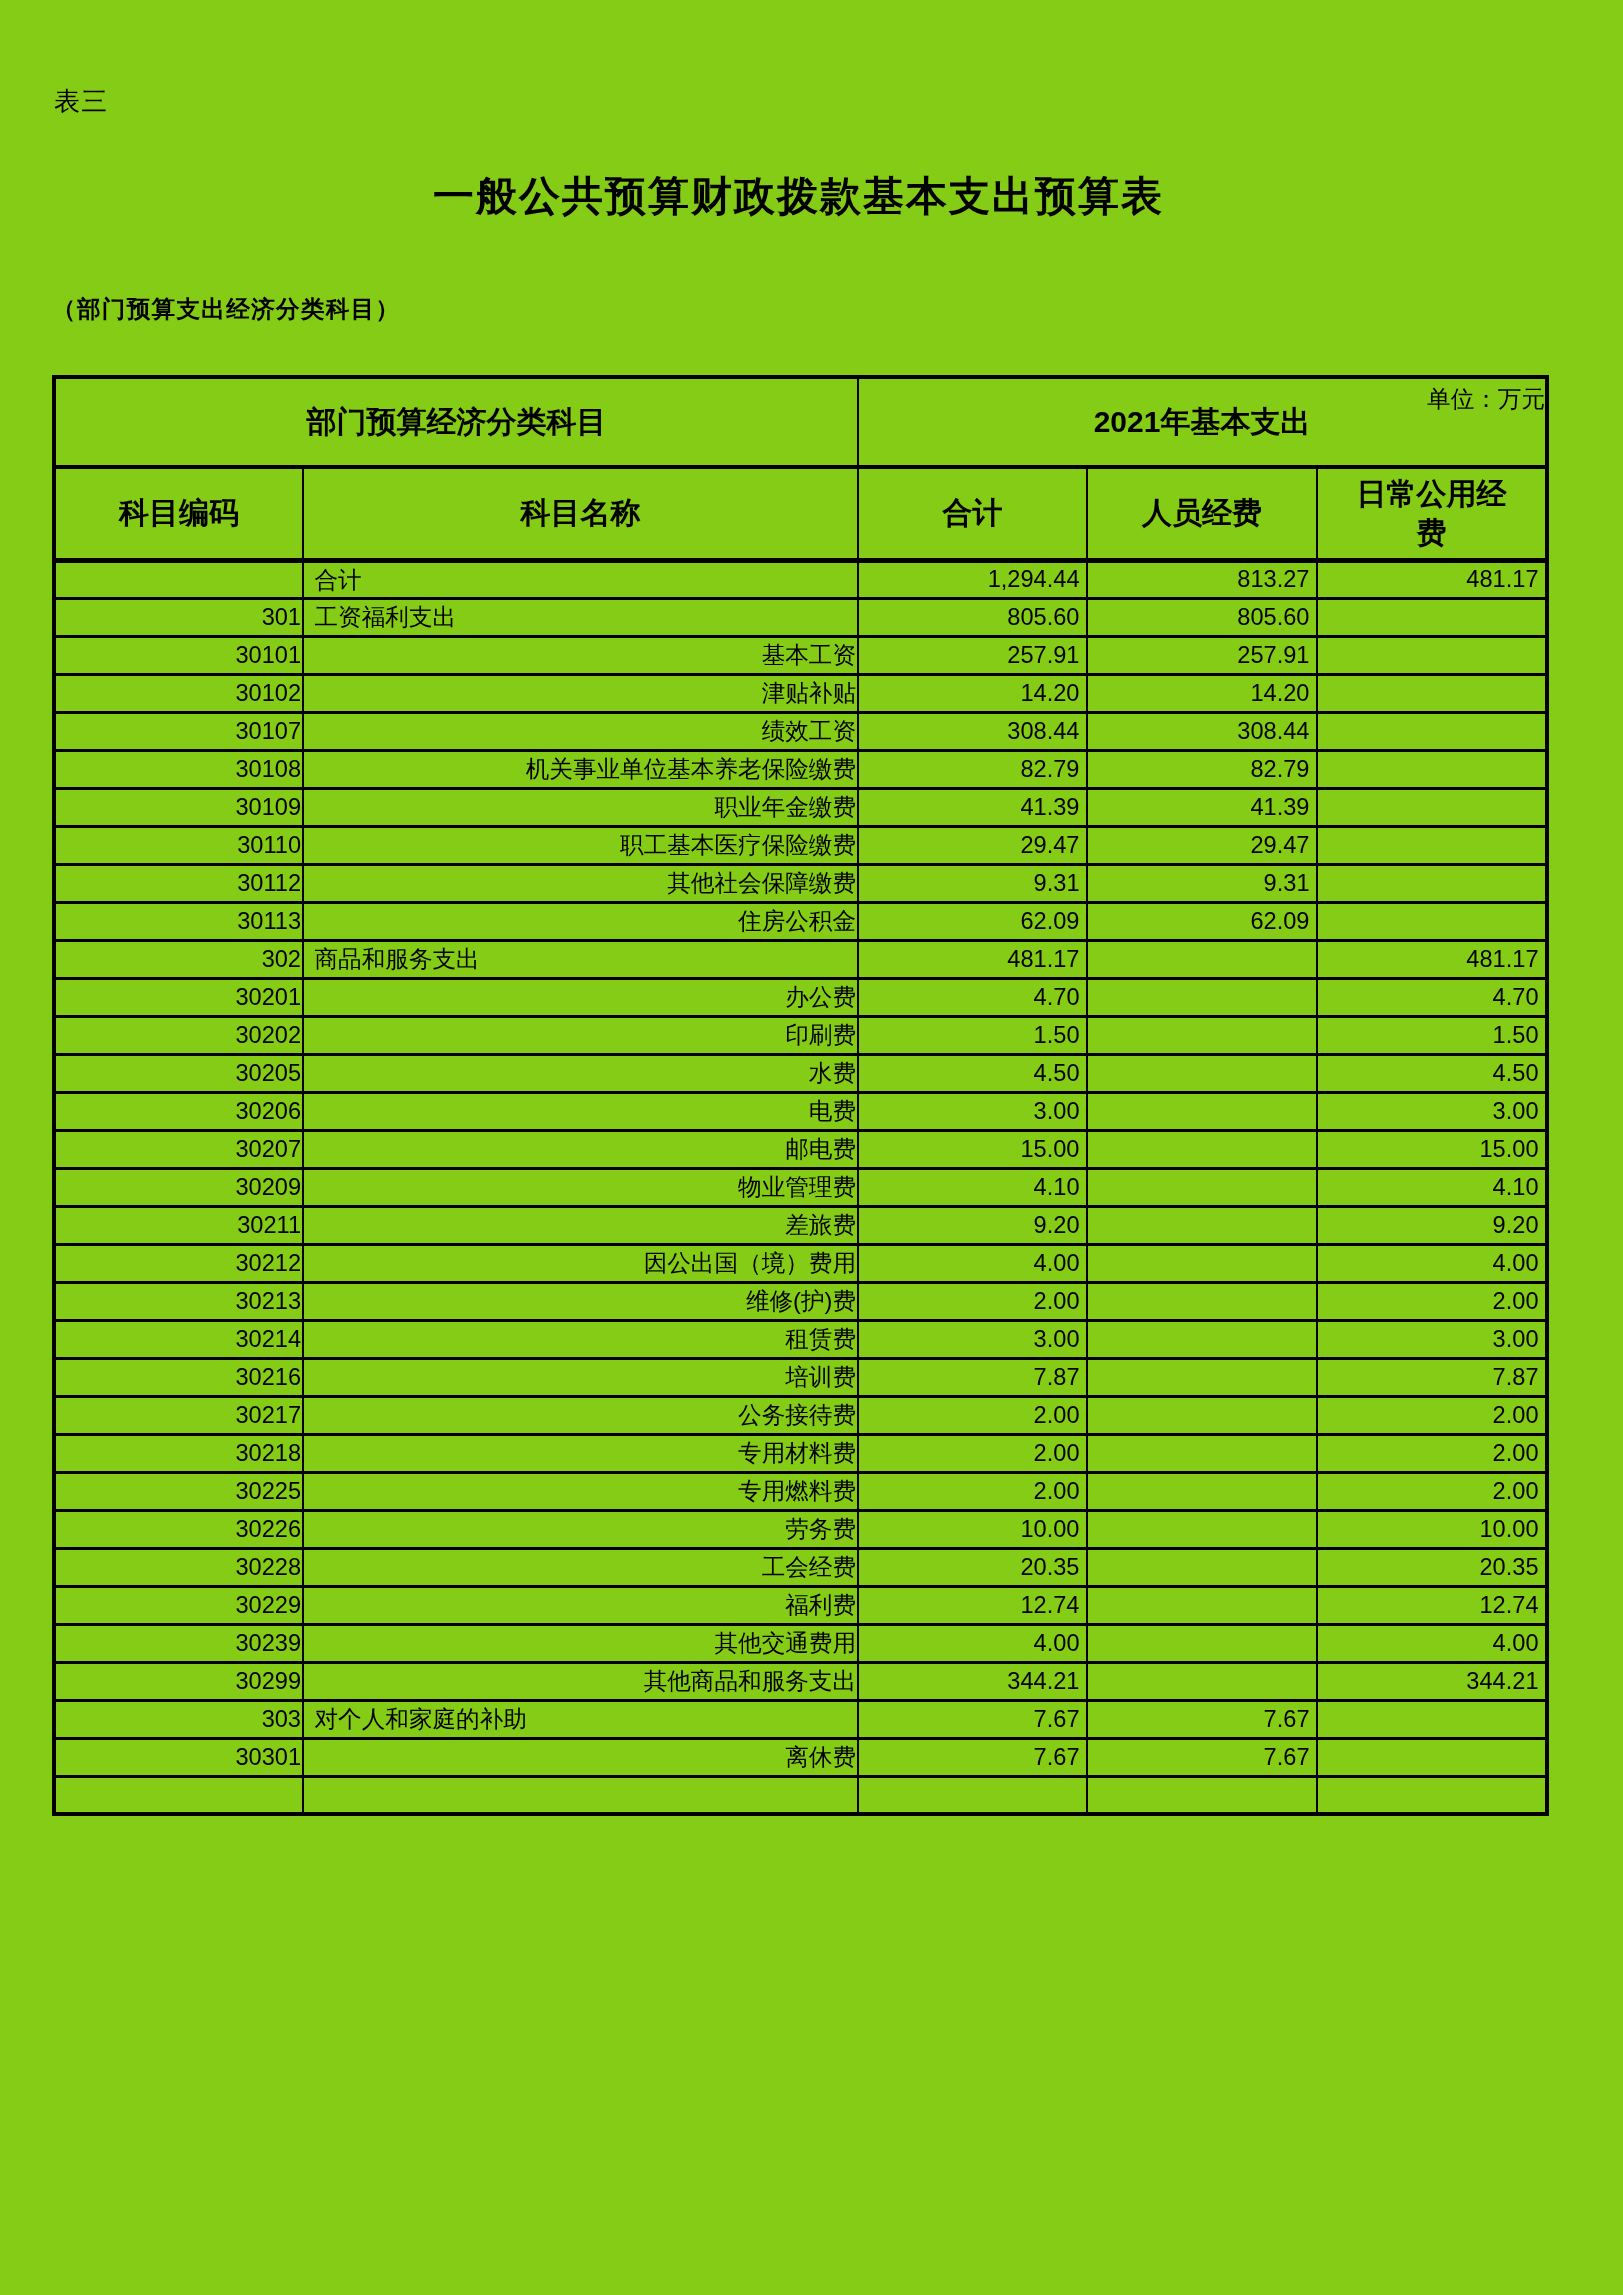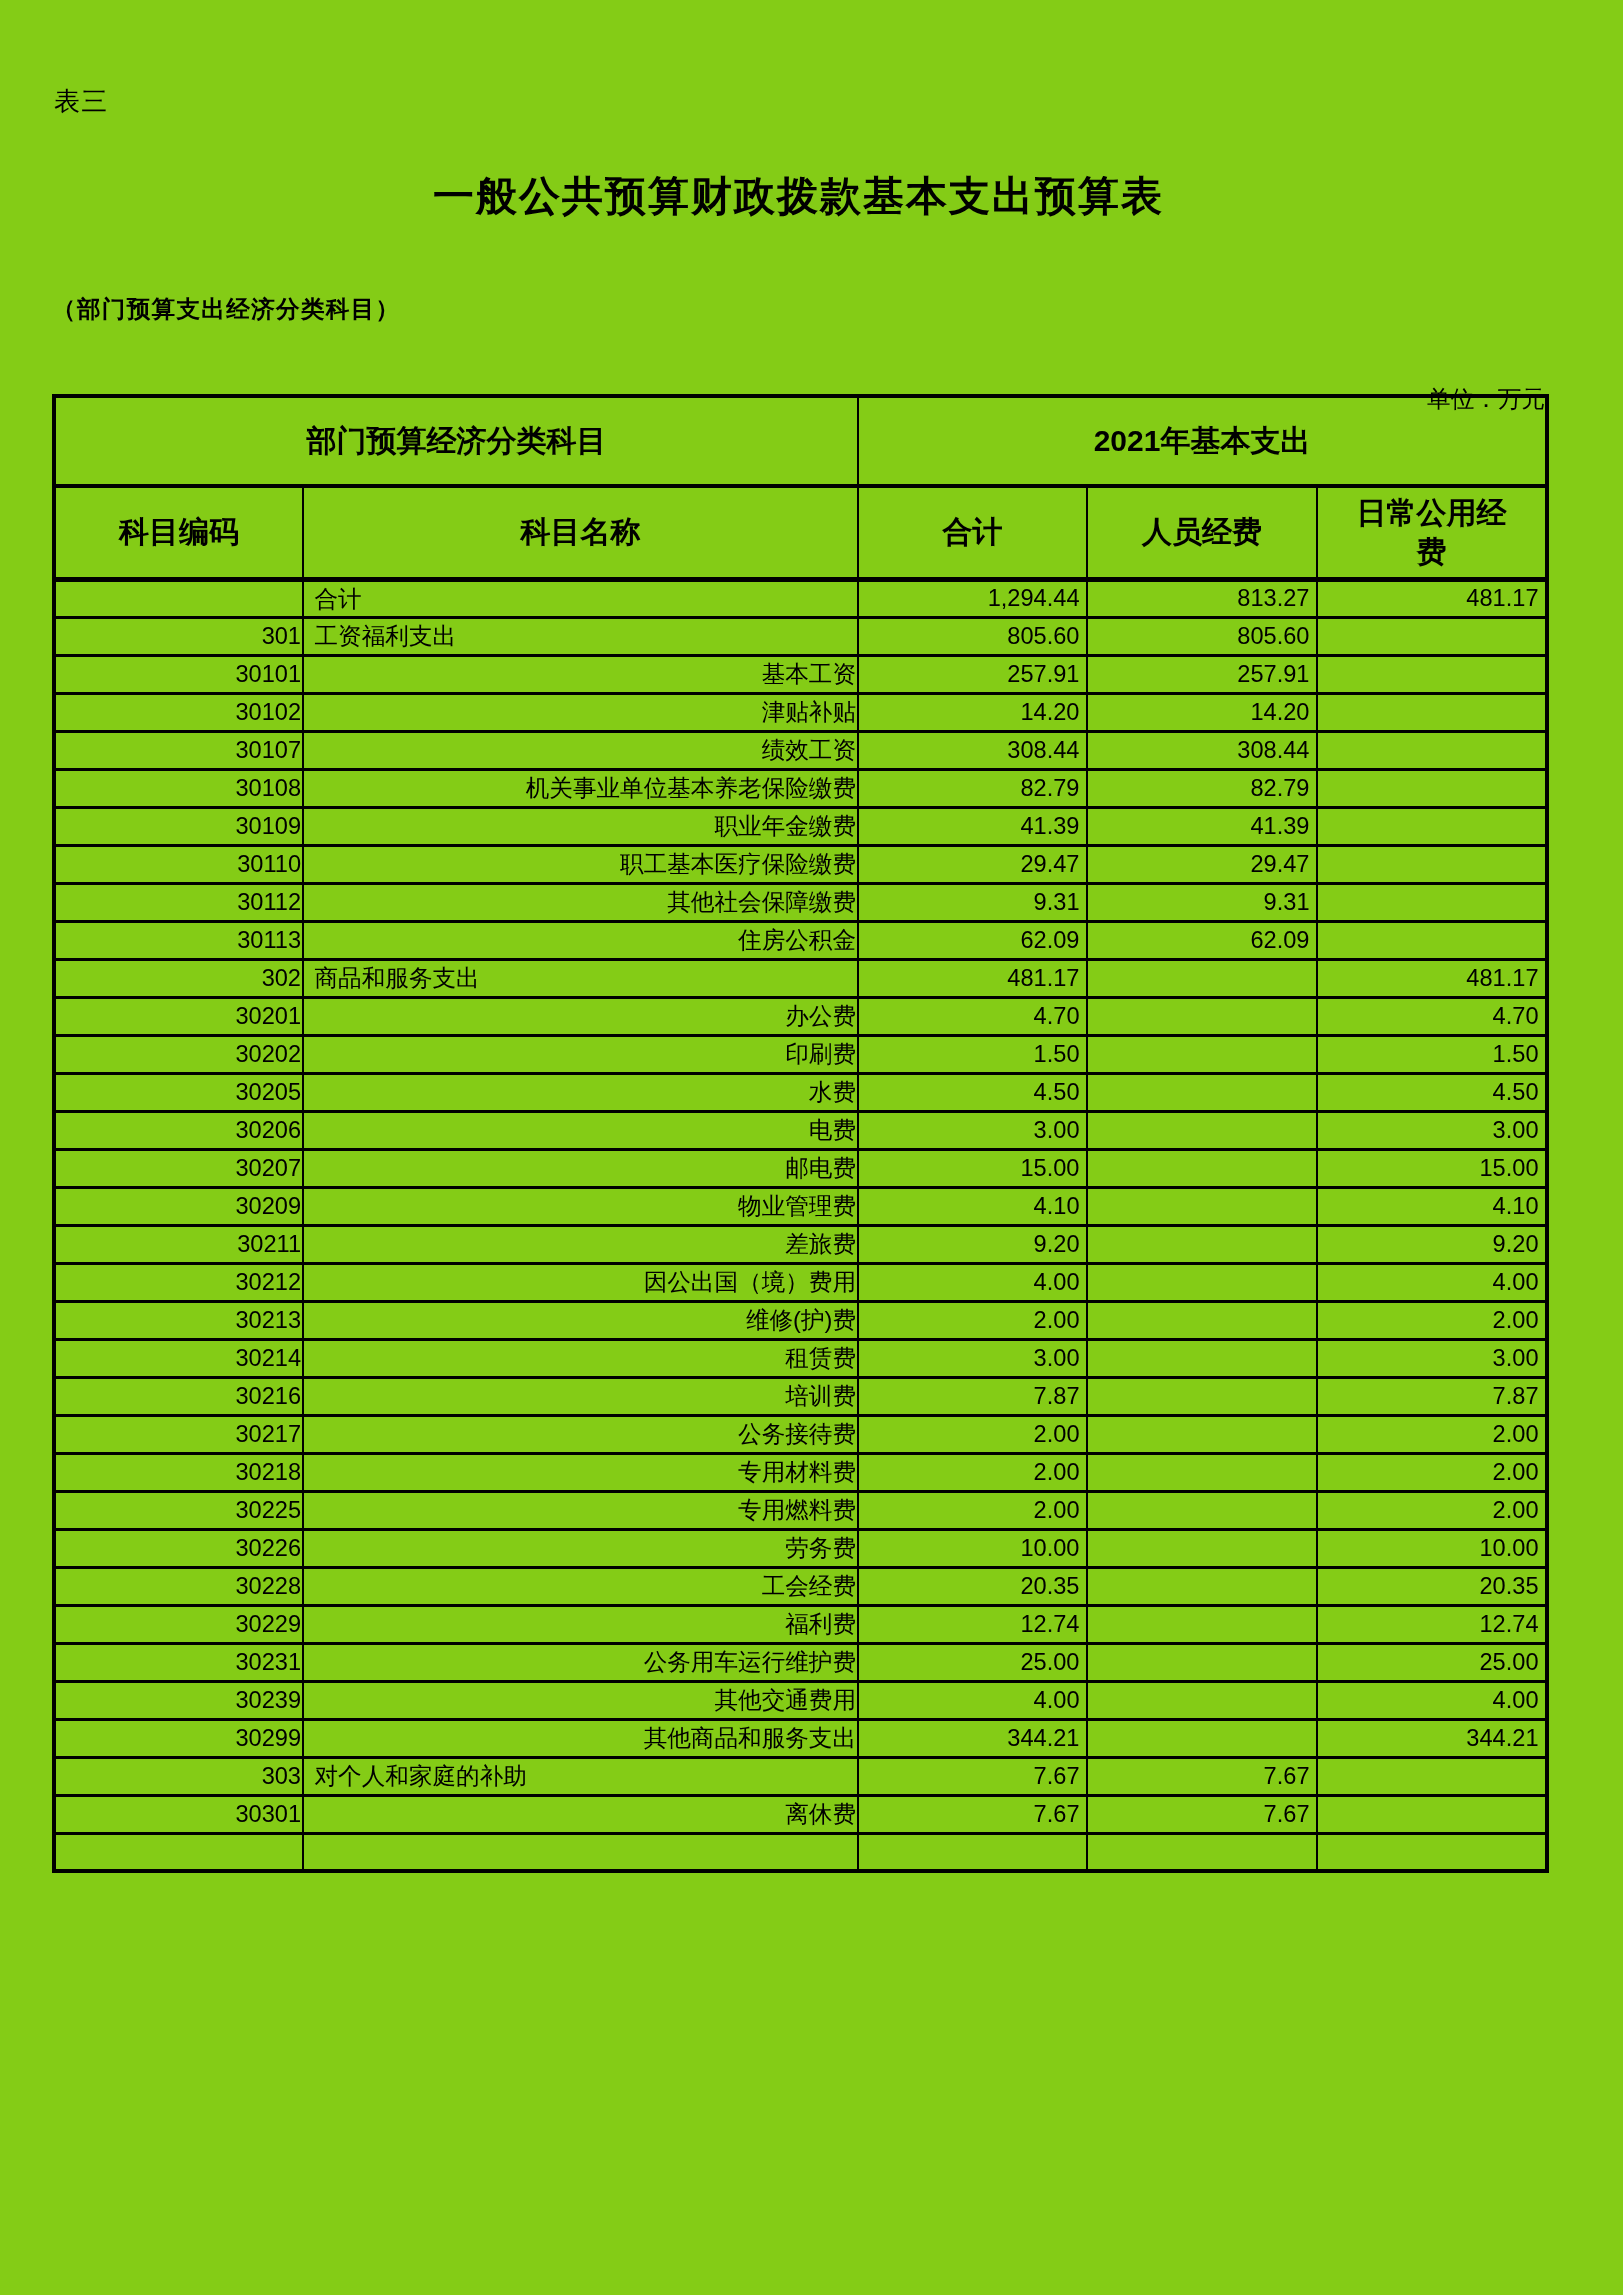--- a/index.html
+++ b/index.html
@@ -47,21 +47,21 @@
     left: 52px;
     width: 1493px;
     top: 345px;
     text-align: right;
     font-size: 23.6px;
     margin-top: 38px;
   }
   table.budget {
     position: absolute;
     left: 52px;
-    top: 394px;
+    top: 375px;
     width: 1493px;
     border-collapse: collapse;
     table-layout: fixed;
     border: 4.6px solid #000;
   }
   table.budget th, table.budget td {
     border: 2px solid #000;
     border-top-width: 3.9px;
     border-bottom-width: 3.9px;
     overflow: hidden;
@@ -320,27 +320,20 @@
           <td class="num">20.35</td>
         </tr>
         <tr>
           <td class="code lvl2">30229</td>
           <td class="name lvl2">福利费</td>
           <td class="num">12.74</td>
           <td class="num"></td>
           <td class="num">12.74</td>
         </tr>
         <tr>
-          <td class="code lvl2">30231</td>
-          <td class="name lvl2">公务用车运行维护费</td>
-          <td class="num">25.00</td>
-          <td class="num"></td>
-          <td class="num">25.00</td>
-        </tr>
-        <tr>
           <td class="code lvl2">30239</td>
           <td class="name lvl2">其他交通费用</td>
           <td class="num">4.00</td>
           <td class="num"></td>
           <td class="num">4.00</td>
         </tr>
         <tr>
           <td class="code lvl2">30299</td>
           <td class="name lvl2">其他商品和服务支出</td>
           <td class="num">344.21</td>

